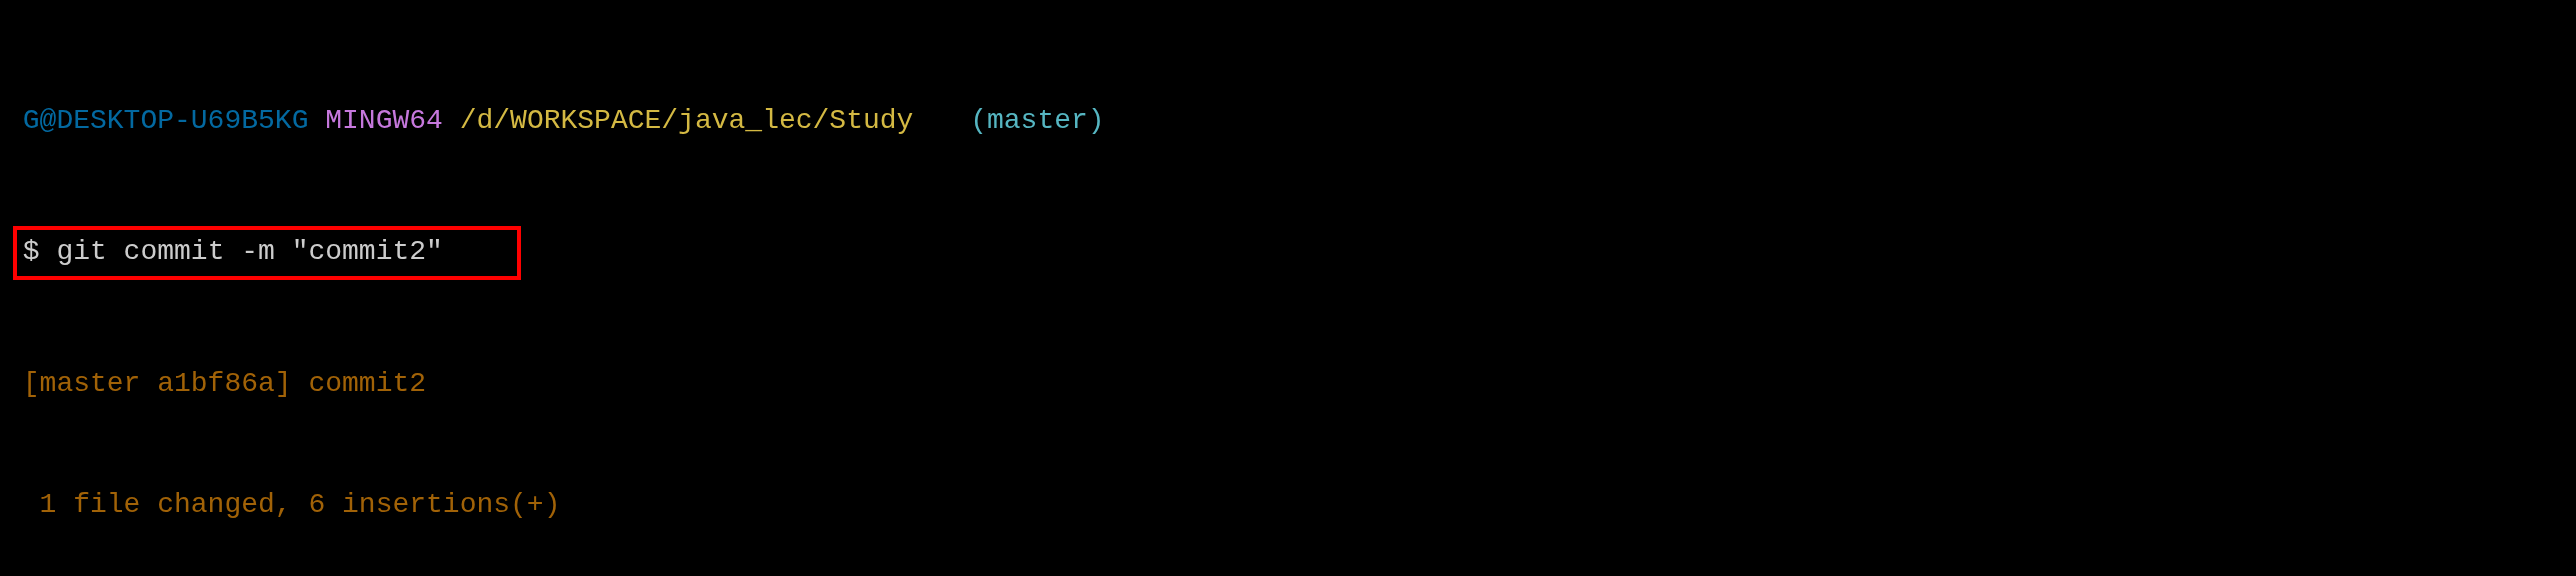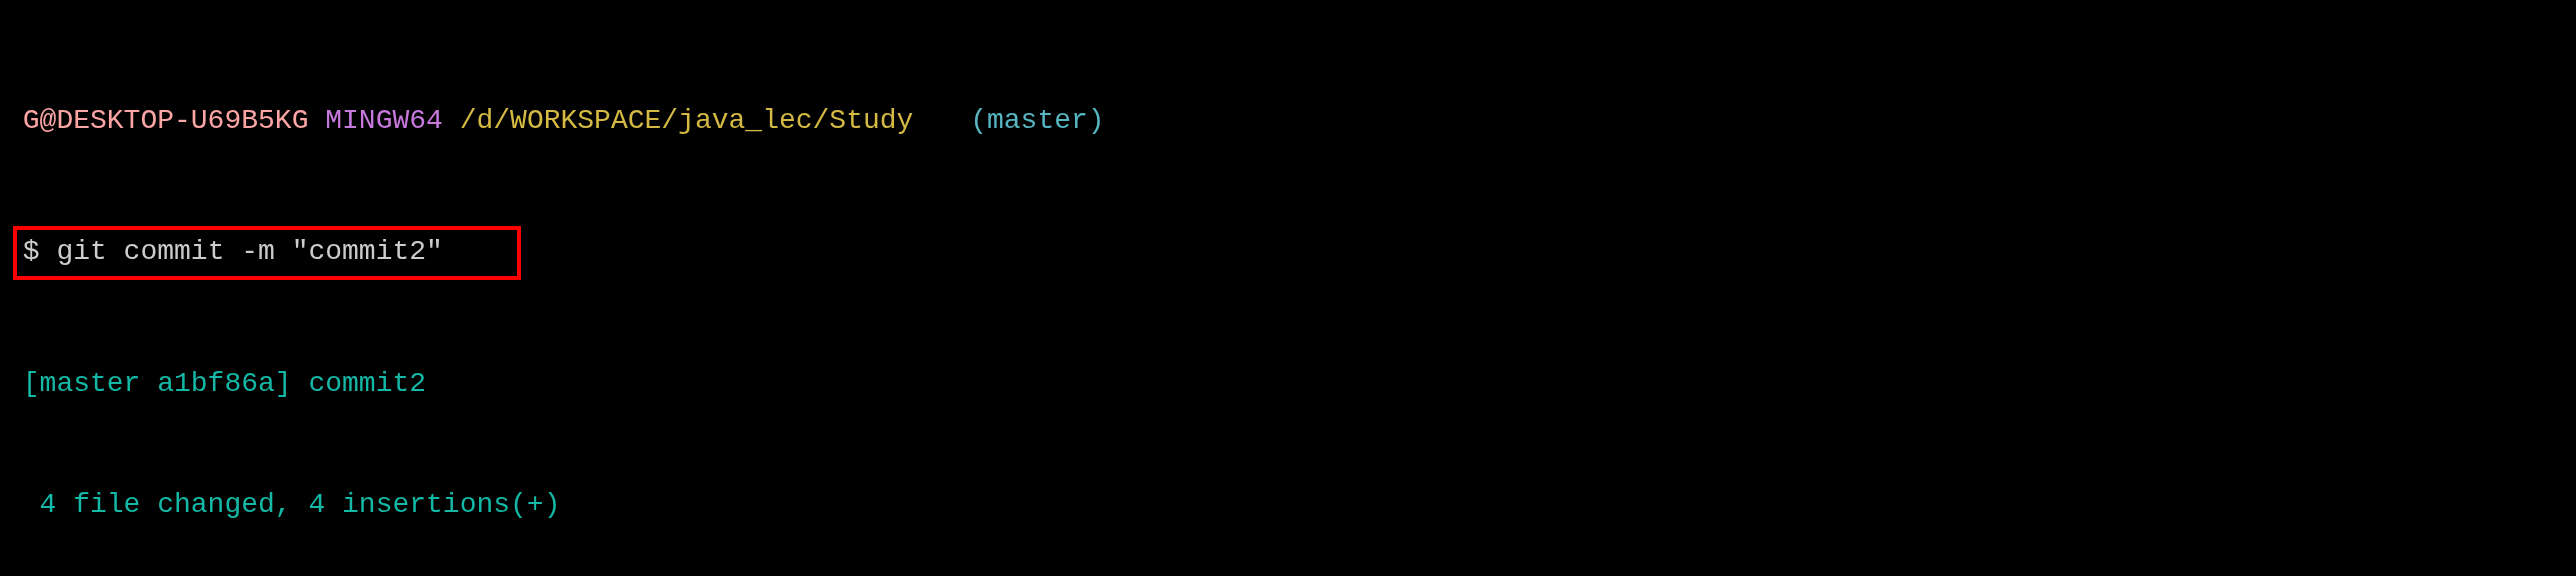--- a/index.html
+++ b/index.html
@@ -17,21 +17,21 @@
       width: 2576px;
       height: 577px;
     }
     .terminal {
       white-space: pre;
     }
     .prompt-line {
       padding-left: 9.4px;
     }
     .user-host {
-      color: #fca5a5;
+      color: #0369a1;
     }
     .env {
       color: #c678dd;
       font-family: Liberation Mono, monospace;
     }
     .path {
       color: #d4b943;
     }
     .branch {
       color: #56b6c2;
@@ -44,27 +44,27 @@
       margin-top: 2.7px;
       margin-bottom: 2.7px;
     }
     .prompt-sym {
       color: #cccccc;
     }
     .command {
       color: #cccccc;
     }
     .output {
-      color: #14b8a6;
+      color: #a16207;
       padding-left: 9.4px;
     }
   </style>
 </head>
 <body>
 
 <div class="terminal">
   <div class="prompt-line"><span class="user-host">G@DESKTOP-U69B5KG</span> <span class="env">MINGW64</span> <span class="path">/d/WORKSPACE/java_lec/Study</span> <span class="branch">(master)</span></div>
   <div><span class="command-line"><span class="prompt-sym">$</span> <span class="command">git commit -m "commit2"</span></span></div>
   <div class="output">[master a1bf86a] commit2</div>
-  <div class="output"> 4 file changed, 4 insertions(+)</div>
+  <div class="output"> 1 file changed, 6 insertions(+)</div>
   
 </div>
 
 
 </body></html>

